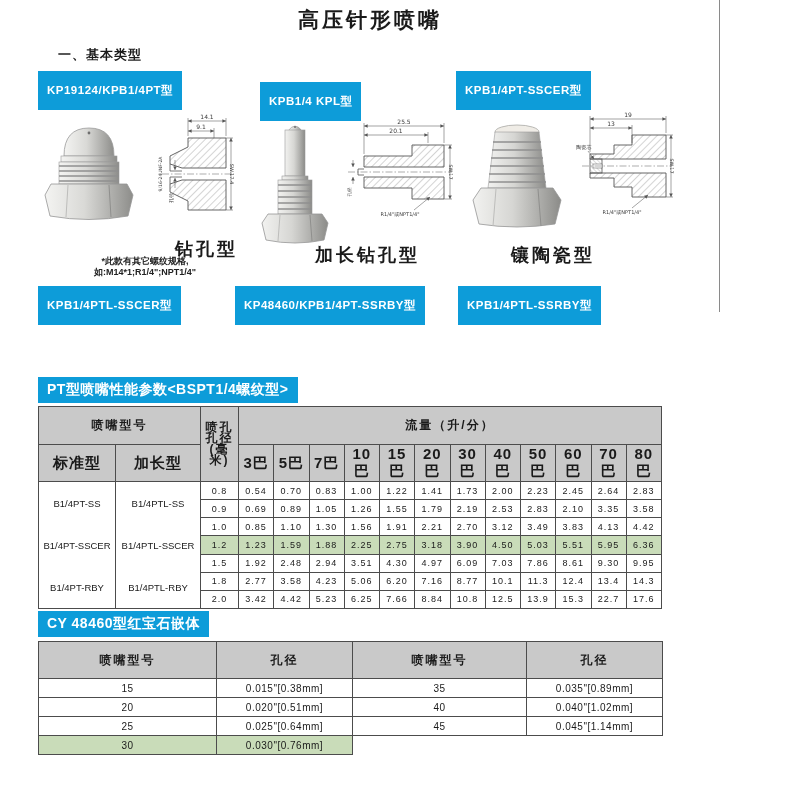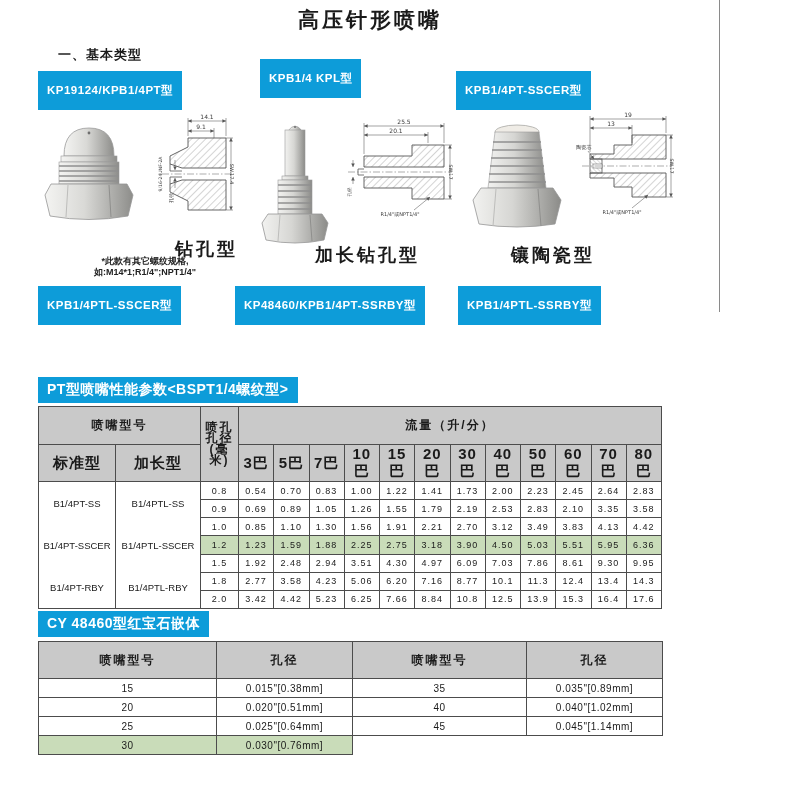--- a/index.html
+++ b/index.html
@@ -4,21 +4,21 @@
 <style>
   html,body{margin:0;padding:0;background:#fff;}
   .page{position:relative;width:800px;height:800px;background:#fff;overflow:hidden;
         font-family:"Liberation Sans","DejaVu Sans",sans-serif;color:#1a1a1a;}
   .title{position:absolute;top:6px;left:0;width:740px;text-align:center;
          font-size:21px;font-weight:bold;letter-spacing:3px;margin:0;}
   .vline{position:absolute;left:719px;top:0;width:1px;height:312px;background:#8a8a8a;}
   .section{position:absolute;left:58px;top:46px;font-size:13px;font-weight:bold;letter-spacing:1px;}
   .badge{position:absolute;background:var(--accent,#0d9cd9);color:#fff;font-size:11.5px;
          font-weight:bold;padding:12px 9px;letter-spacing:.5px;white-space:nowrap;}
-  .b1a{left:38px;top:71px}.b1b{left:260px;top:59px}.b1c{left:456px;top:71px}
+  .b1a{left:38px;top:71px}.b1b{left:260px;top:82px}.b1c{left:456px;top:71px}
   .b2a{left:38px;top:286px}.b2b{left:235px;top:286px}.b2c{left:458px;top:286px}
   .art{position:absolute;}
   .art text{font-family:"DejaVu Sans",sans-serif;fill:#3a3a3a;}
   .cap{position:absolute;font-weight:bold;font-size:18px;letter-spacing:3px;text-align:right;}
   .cap1{left:38px;top:237px;width:200px;}
   .cap2{left:245px;top:243px;width:175px;}
   .cap3{left:445px;top:243px;width:150px;}
   .note{position:absolute;left:25px;width:240px;text-align:center;font-size:9px;font-weight:bold;color:#222;}
   .noteA{top:255px}.noteB{top:266px}
   .tbl-label{position:absolute;background:var(--accent,#0d9cd9);color:#fff;font-weight:bold;
@@ -395,21 +395,21 @@
           <td class="num">3.42</td>
           <td class="num">4.42</td>
           <td class="num">5.23</td>
           <td class="num">6.25</td>
           <td class="num">7.66</td>
           <td class="num">8.84</td>
           <td class="num">10.8</td>
           <td class="num">12.5</td>
           <td class="num">13.9</td>
           <td class="num">15.3</td>
-          <td class="num">16.4</td>
+          <td class="num">22.7</td>
           <td class="num">17.6</td>
         </tr>
       </tbody>
   </table>
 
   <div class="tbl-label tl2">CY 48460型红宝石嵌体</div>
   <table class="t2">
     <colgroup>
       <col style="width:178px">
         <col style="width:136px">

